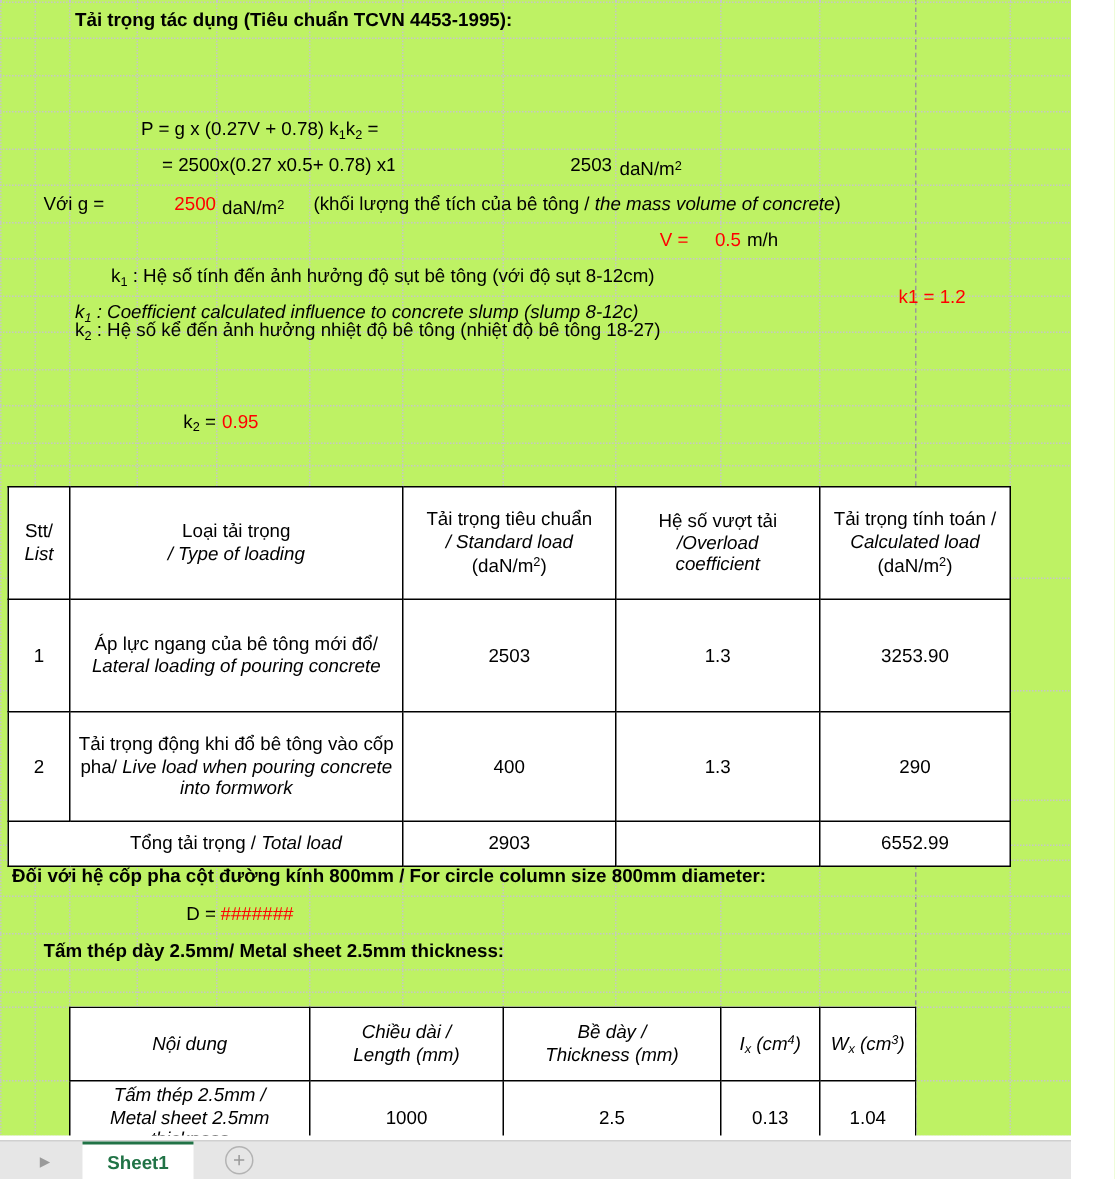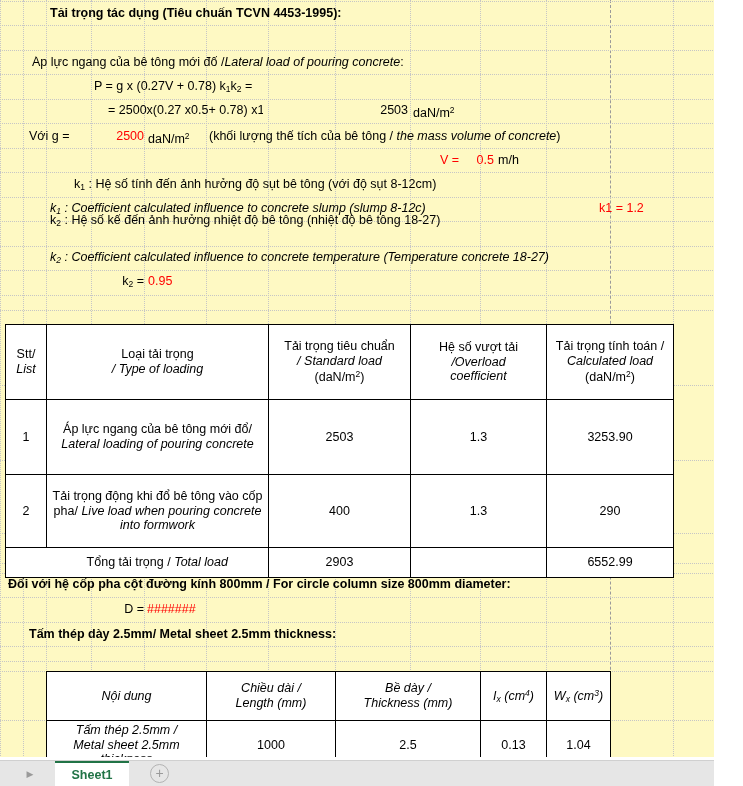--- a/index.html
+++ b/index.html
@@ -6,21 +6,21 @@
     margin: 0;
     padding: 0;
     background: #ffffff;
     font-family: "Liberation Sans", sans-serif;
   }
   #sheet-root {
     position: relative;
     width: 714px;
     height: 786px;
     overflow: hidden;
-    background: #fef9c3;
+    background: #bef264;
   }
   
   #grid-layer {
     position: absolute;
     left: 0; top: 0;
     width: 743px;
     height: 760px;
     pointer-events: none;
   }
   .vline {
@@ -173,23 +173,20 @@
     <div class="hline" style="top:646px"></div>
     <div class="hline" style="top:661px"></div>
     <div class="hline" style="top:671px"></div>
     <div class="hline" style="top:720px"></div>
     <div class="hline" style="top:757px"></div>
   </div>
 
   <div class="cell b" style="left:50px; top:7px;">Tải trọng tác dụng (Tiêu chuẩn TCVN 4453-1995):</div>
 
 
-  <div class="cell" style="left:32px; top:56px;">
-    <span>Áp lực ngang của bê tông mới đổ /</span><span class="i">Lateral load of pouring concrete</span>:
-  </div>
 
   <div class="cell" style="left:94px; top:80px;">
     <span>P = g x (0.27V + 0.78) k</span><sub>1</sub><span>k</span><sub>2</sub><span> =</span>
   </div>
 
   <div class="cell" style="left:108px; top:104px; width:155px;">= 2500x(0.27 x0.5+ 0.78) x1.2 x 0.9</div>
   <div class="cell r" style="left:330px; top:104px; width:78px;">2503</div>
   <div class="cell" style="left:413px; top:106px;">
     <span>daN/m</span><sup>2</sup>
   </div>
@@ -207,29 +204,26 @@
   <div class="cell red r" style="left:462px; top:154px; width:32px;">0.5</div>
   <div class="cell" style="left:498px; top:154px;">m/h</div>
 
   <div class="cell" style="left:50px; top:178px;padding-left:24px;">
     <span>k</span><sub>1</sub><span> : Hệ số tính đến ảnh hưởng độ sụt bê tông (với độ sụt 8-12cm)</span>
   </div>
 
   <div class="cell i" style="left:50px; top:202px;">
     <span>k</span><sub>1</sub><span> : Coefficient calculated influence to concrete slump (slump 8-12c)</span>
   </div>
-  <div class="cell red" style="left:551px; top:202px;padding-left:48px;">k1 = 1.2</div>
+  <div class="cell red" style="left:551px; top:192px;padding-left:48px;">k1 = 1.2</div>
 
   <div class="cell" style="left:50px; top:214px;">
     <span>k</span><sub>2</sub><span> : Hệ số kể đến ảnh hưởng nhiệt độ bê tông (nhiệt độ bê tông 18-27)</span>
   </div>
 
-  <div class="cell i" style="left:50px; top:251px;">
-    <span>k</span><sub>2</sub><span> : Coefficient calculated influence to concrete temperature (Temperature concrete 18-27)</span>
-  </div>
 
   <div class="cell r" style="left:96px; top:275px; width:48px;">
     <span>k</span><sub>2</sub><span>  =</span>
   </div>
   <div class="cell red" style="left:148px; top:275px;">0.95</div>
 
   <table class="tbl" style="left:5px; top:324px; width:668px;">
     <colgroup>
       <col style="width:41px">
         <col style="width:222px">

